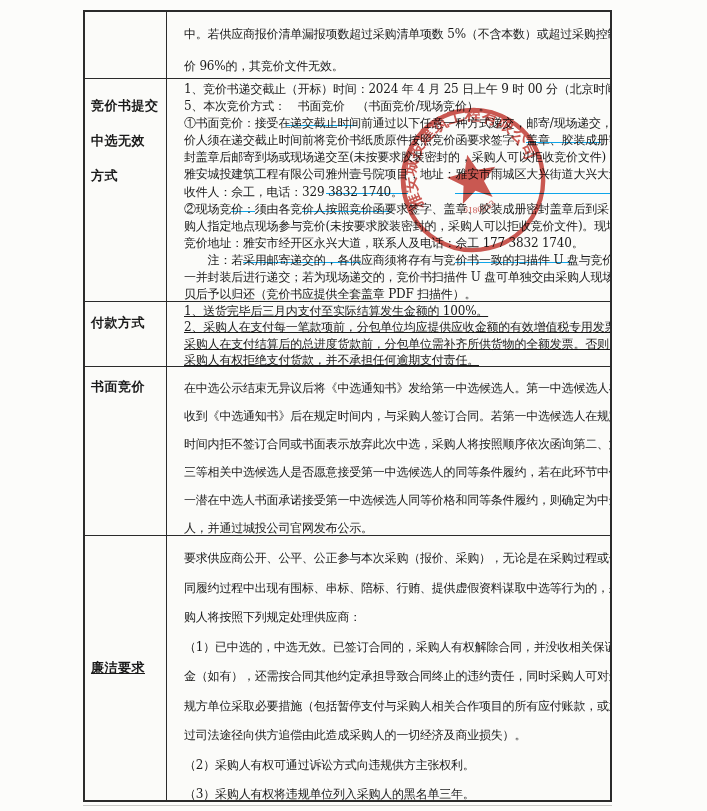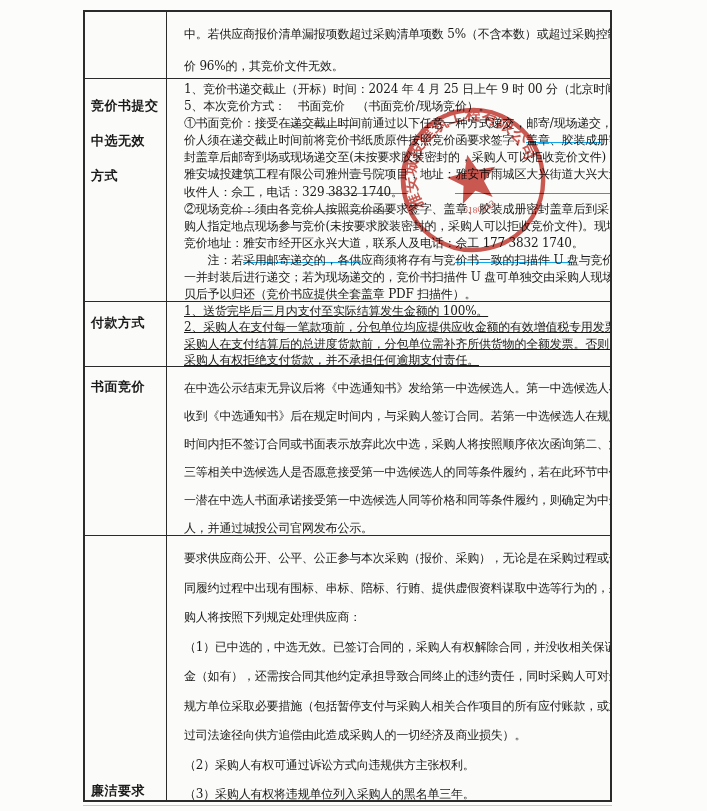--- a/index.html
+++ b/index.html
@@ -42,21 +42,21 @@
   .row-submission .content-cell{line-height:17.1px;padding-top:2px;}
   .row-submission .label-cell{padding-top:9px;line-height:35px;}
   .row-payment{height:65px;}
   .row-payment .content-cell{line-height:16.4px;padding-top:1px;text-decoration:underline;}
   .row-payment .label-cell{padding-top:12px;}
   .row-award{height:169px;}
   .row-award .content-cell{line-height:28px;padding-top:7px;}
   .row-award .label-cell{padding-top:11px;}
   .row-integrity{height:265px;}
   .row-integrity .content-cell{line-height:29.5px;padding-top:8px;}
-  .row-integrity .label-cell{display:flex;align-items:flex-end;}
+  .row-integrity .label-cell{display:flex;align-items:center;text-decoration:underline;}
   
   .stamp{
     position:absolute;left:398px;top:105px;width:150px;height:150px;
     color:#c43b35;
     opacity:0.85;
     transform:rotate(-13deg);
     mix-blend-mode:multiply;
     pointer-events:none;
   }
   .stamp text{font-family:"DejaVu Serif","Liberation Serif",serif;}

